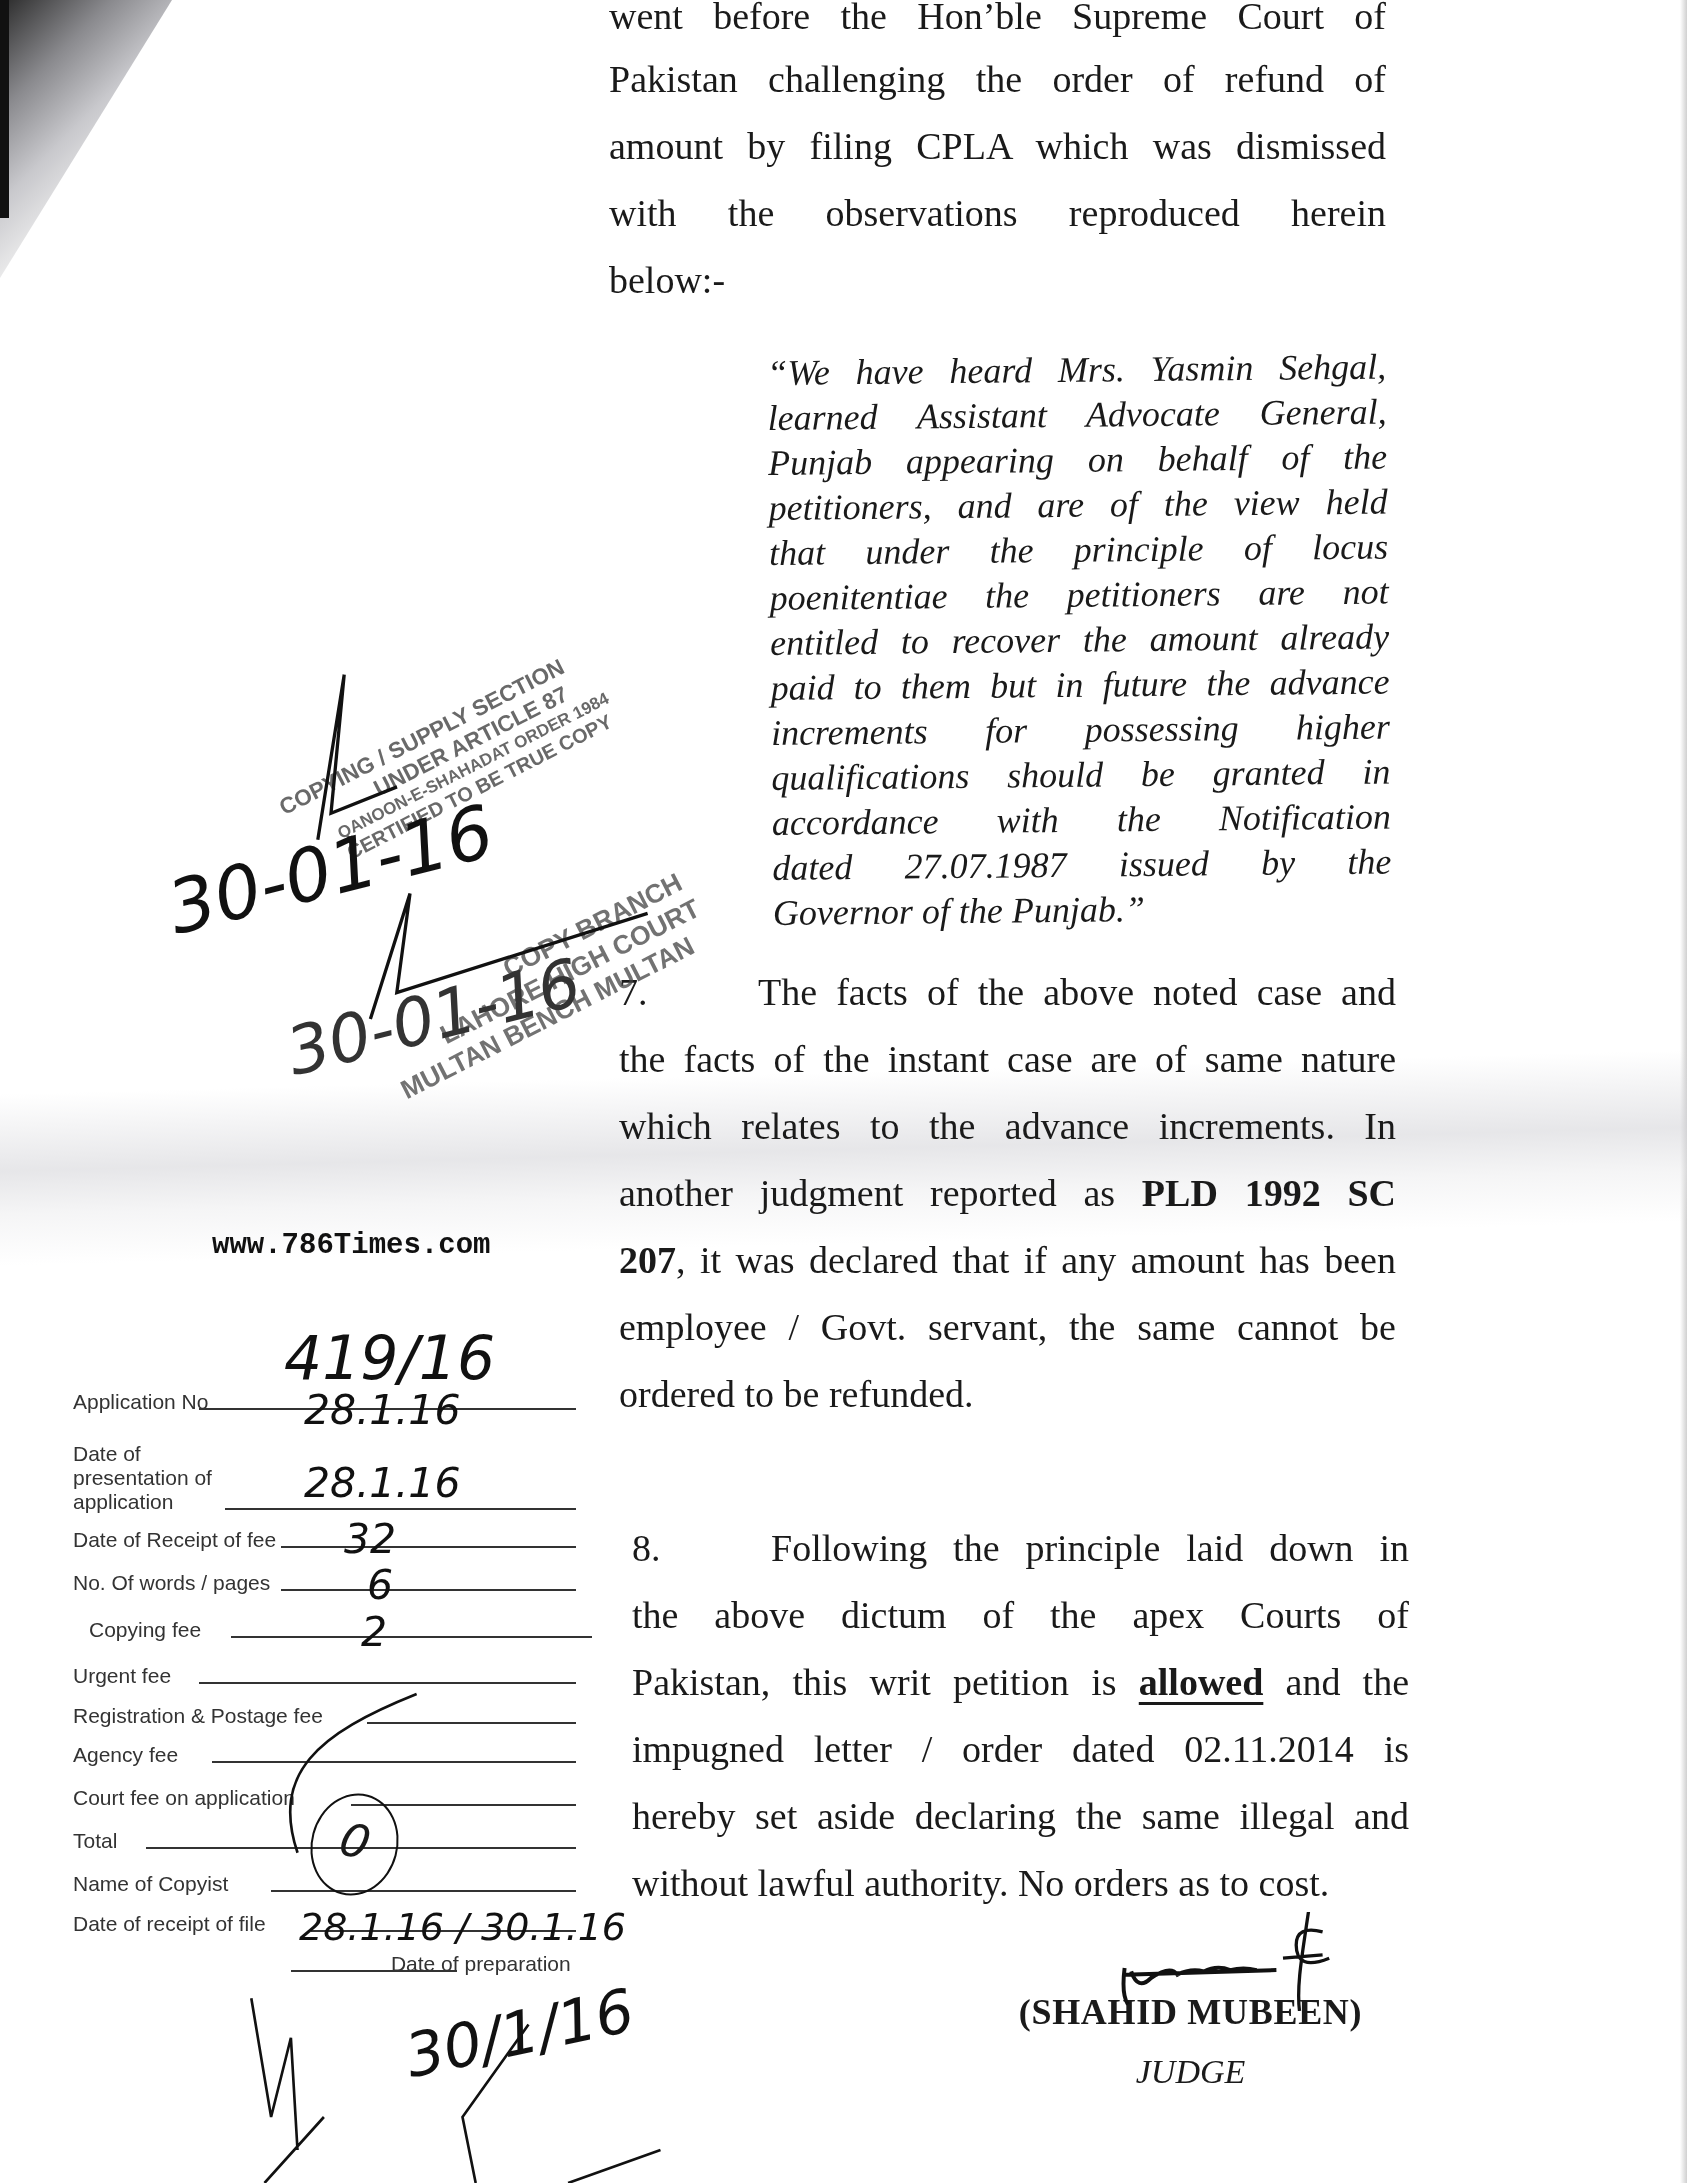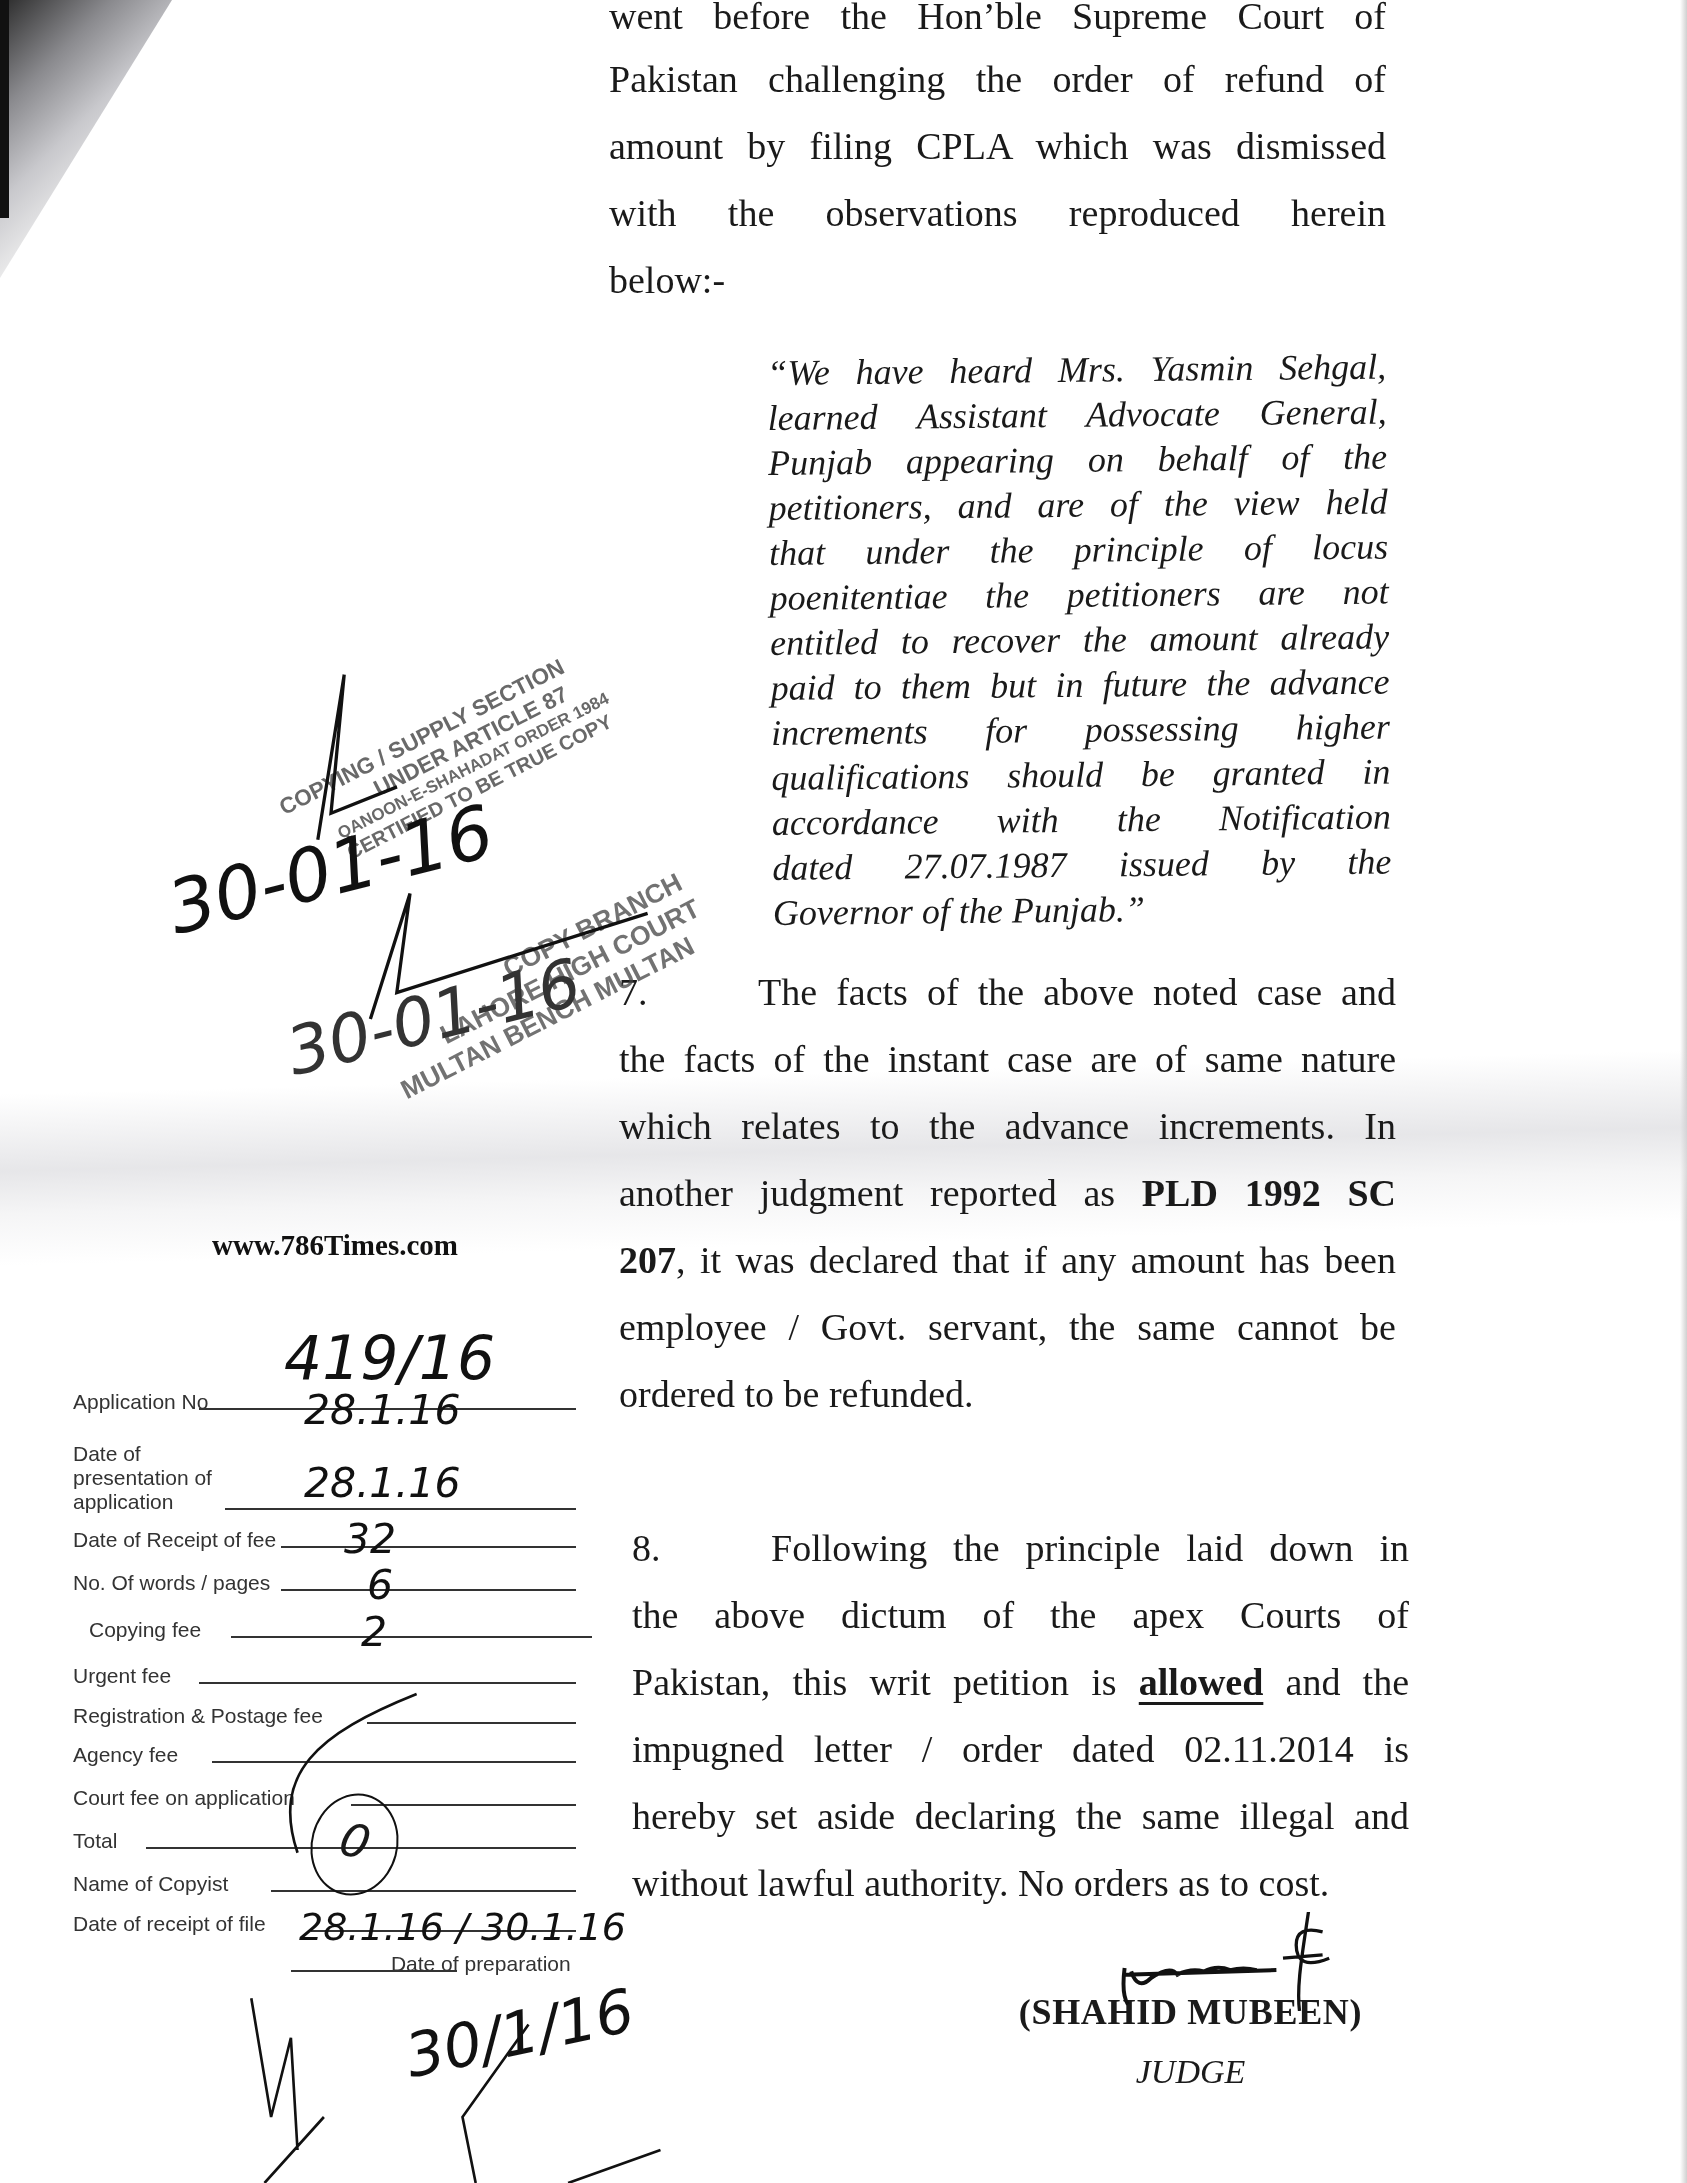--- a/index.html
+++ b/index.html
@@ -43,21 +43,21 @@
     .bold { font-weight: bold; }
     .underline { text-decoration: underline; text-decoration-thickness: 3.3px; text-underline-offset: 6.6px; font-weight: bold; }
 
     .sig-block { position: absolute; left: 992px; top: 1912px; width: 397px; text-align: center; }
     .judge-name { font-size: 36px; font-weight: bold; letter-spacing: 0.7px; margin-top: 79px; }
     .judge-title { font-size: 34px; margin-top: 20px; font-style: italic; }
     .signature { position: absolute; left: 119px; top: 0; width: 278px; height: 99px; }
 
     .watermark {
       position: absolute; left: 212px; top: 1229px;
-      font-family: Liberation Serif, serif;
+      font-family: Liberation Mono, monospace;
       font-weight: bold; font-size: 29px; color: #111;
     }
 
     
     .stamp { position: absolute; font-family: "Liberation Sans", "DejaVu Sans", sans-serif; color: #444; font-weight: bold; }
     .stamp-1 { left: 278px; top: 715px; transform: rotate(-27deg); font-size: 22.5px; opacity: 0.8; }
     .stamp-1 .row { display: block; white-space: nowrap; }
     .stamp-2 { left: 370px; top: 939px; transform: rotate(-27deg); font-size: 26.5px; opacity: 0.75; }
     .stamp-2 .row { display: block; white-space: nowrap; }
 

